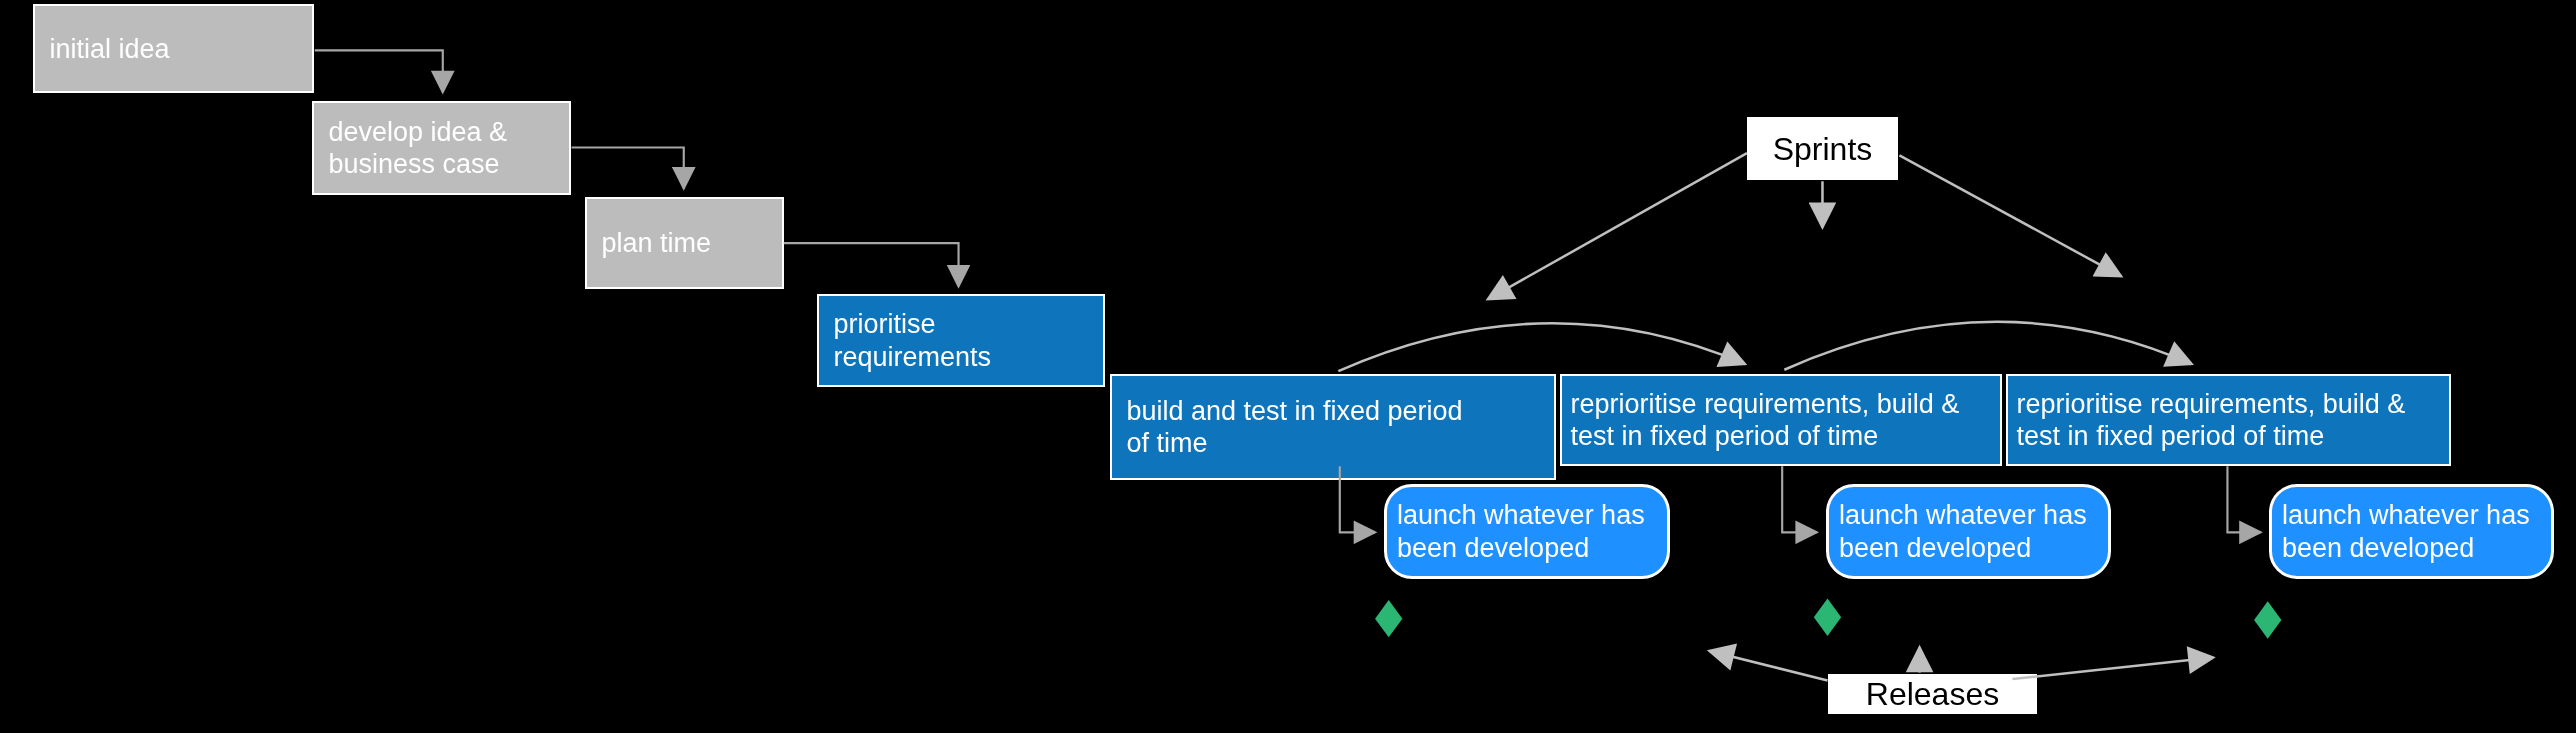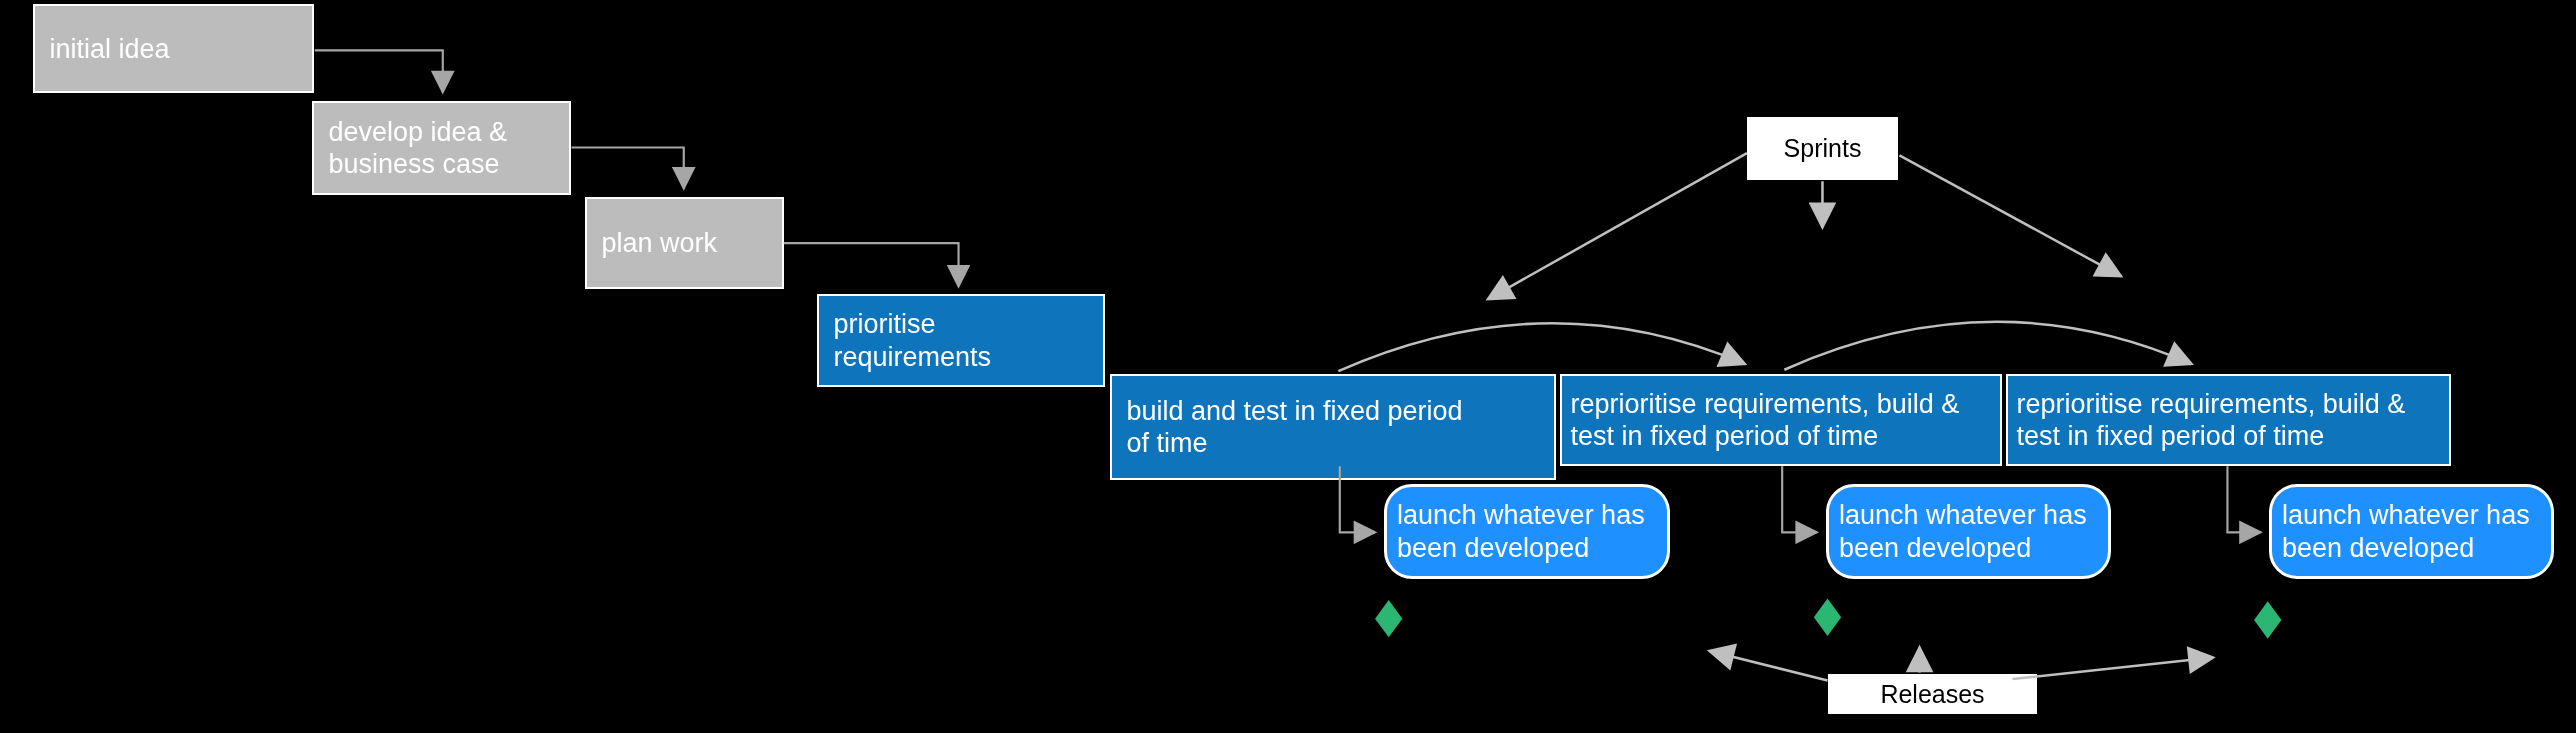--- a/index.html
+++ b/index.html
@@ -37,21 +37,21 @@
   .tag {
     position: absolute;
     box-sizing: border-box;
     background: var(--label-bg, #fff);
     display: flex;
     align-items: center;
     justify-content: center;
   }
   .tag .lbl {
     color: var(--label-text, #000);
-    font-size: 25px;
+    font-size: 32px;
     line-height: 1;
   }
 
   
   #box-initial     { left: 33px;   top: 4.3px;   width: 281px; height: 89px; }
   #box-develop     { left: 312px;  top: 101px; width: 259px; height: 94px; }
   #box-plan        { left: 585px;  top: 197px; width: 199px; height: 92px; }
   #box-prioritise  { left: 817px; top: 294px; width: 288px; height: 93px; }
   #box-build       { left: 1110px; top: 374px; width: 446px; height: 106px; }
   #box-reprioritise-1 { left: 1560px; top: 374px; width: 442px; height: 92px; padding-left: 8.6px; }
@@ -81,21 +81,21 @@
 <div class="canvas">
 
   <div class="node gray" id="box-develop">
     <span class="lbl">develop idea &amp;
 business case</span>
   </div>
   <div class="node gray" id="box-initial">
     <span class="lbl">initial idea</span>
   </div>
   <div class="node gray" id="box-plan">
-    <span class="lbl">plan work</span>
+    <span class="lbl">plan time</span>
   </div>
 
   <div class="node dblue" id="box-prioritise">
     <span class="lbl">prioritise
 requirements</span>
   </div>
   <div class="node dblue" id="box-build">
     <span class="lbl">build and test in fixed period
 of time</span>
   </div>

